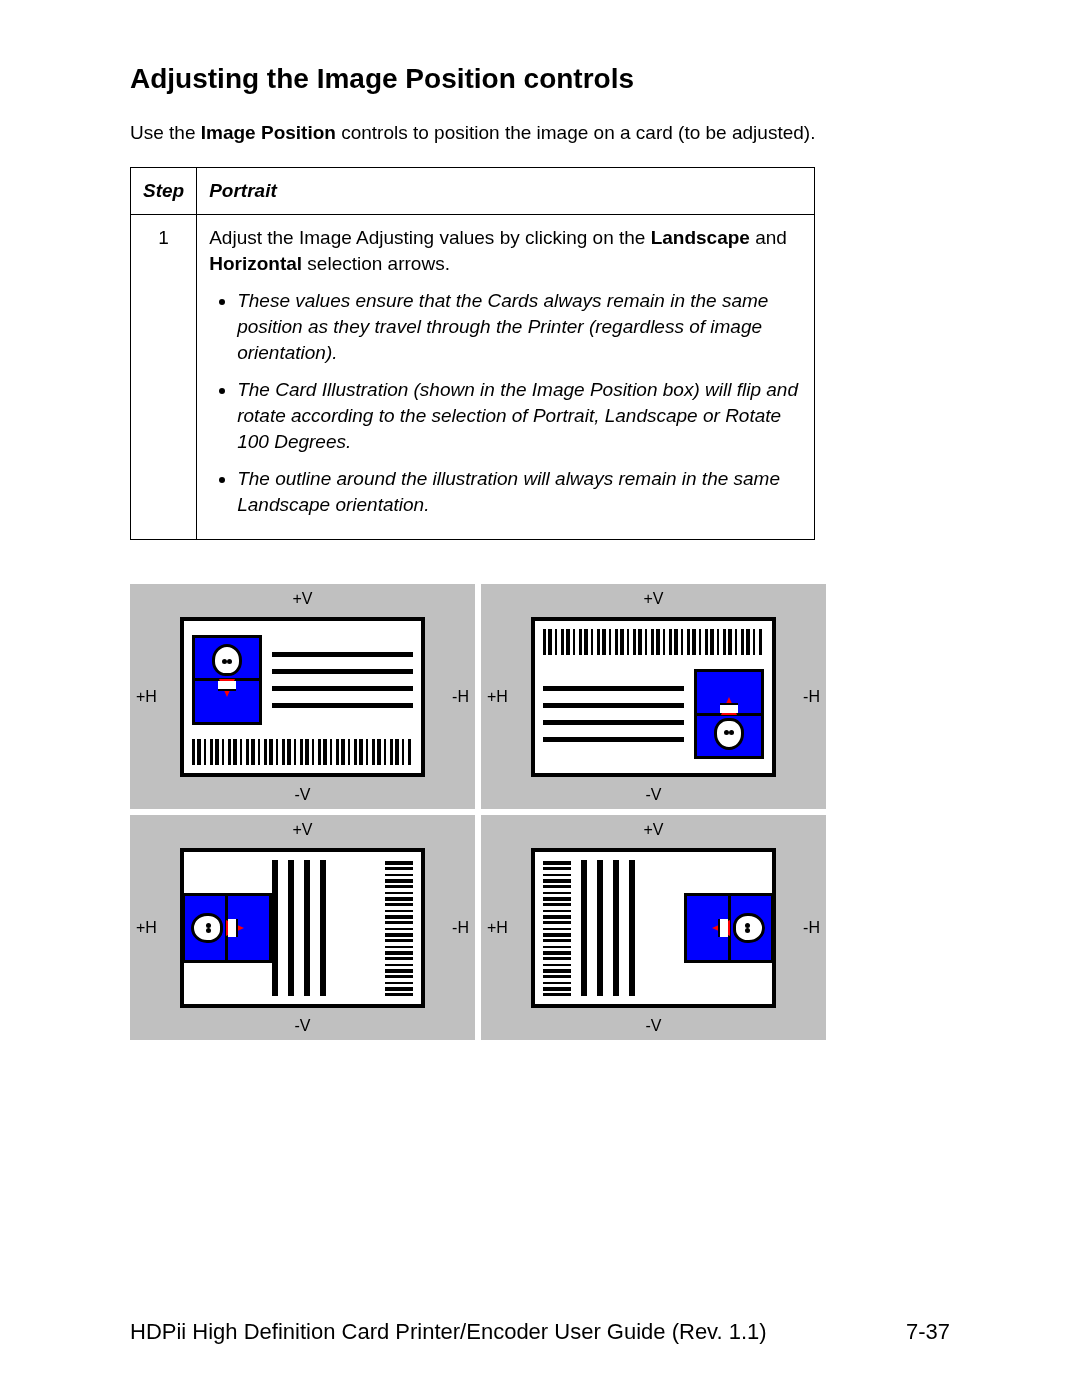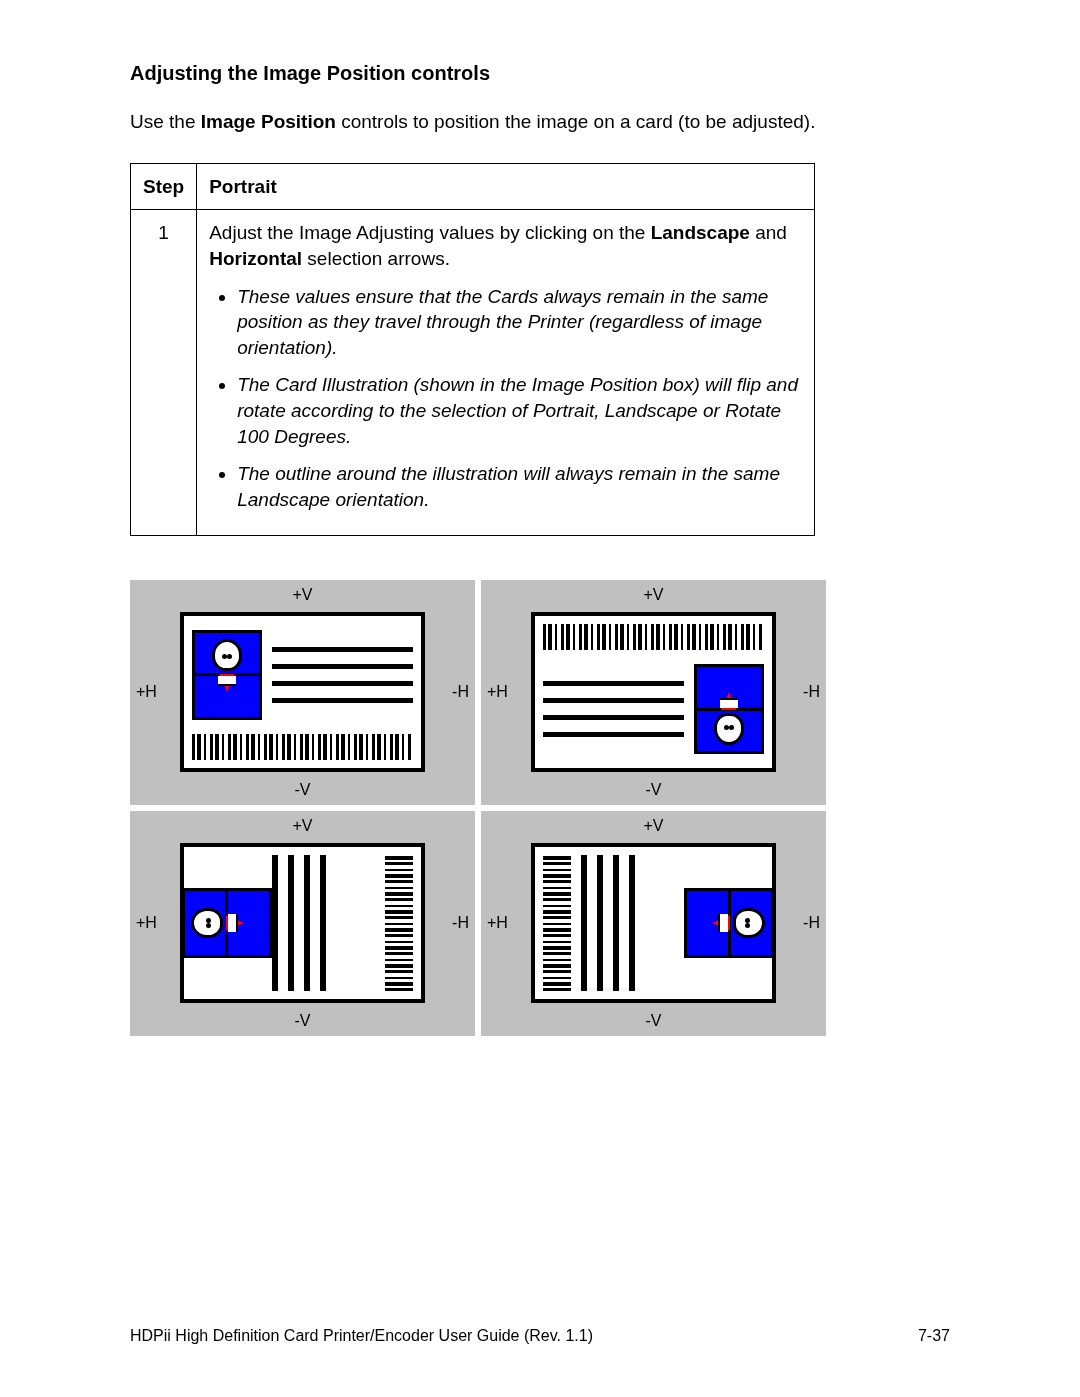--- a/index.html
+++ b/index.html
@@ -17,38 +17,38 @@
     height: 1397px;
     padding: 60px 130px 0 130px;
     position: relative;
   }
   .topbar {
     display: flex;
     justify-content: space-between;
     margin-bottom: 55px;
   }
   h2.title {
-    font-size: 20px;
+    font-size: 28px;
     font-weight: bold;
     margin: 0 0 22px 0;
   }
-  .intro { margin-bottom: 28px; }
+  .intro { margin-bottom: 22px; }
   .intro b { font-weight: bold; }
   table.proc {
     border-collapse: collapse;
     width: 685px;
     border: 1px solid #000;
   }
   table.proc th, table.proc td {
     border: 1px solid #000;
     padding: 10px 12px;
     vertical-align: top;
     text-align: left;
   }
-  table.proc th { font-weight: bold; }
+  table.proc th { font-weight: bold; font-style: italic; }
   table.proc td.step-col {
     width: 62px;
     text-align: center;
   }
   ul.bullets {
     margin: 12px 0 0 0;
     padding-left: 28px;
   }
   ul.bullets li { margin-bottom: 12px; font-style: italic; }
   .illus-wrap {
@@ -140,21 +140,21 @@
   .vbars {
     flex:1; display:flex; gap:10px; align-items:stretch;
   }
   .vbars .vline { width:6px; background:#000; }
   .vbarcode {
     width:28px;
     background: repeating-linear-gradient(0deg,#000 0 3px,#fff 3px 5px,#000 5px 9px,#fff 9px 12px,#000 12px 14px,#fff 14px 18px);
   }
   .footer {
     position:absolute; bottom:50px; left:130px; right:130px;
-    display:flex; justify-content:space-between; font-size:16px;
+    display:flex; justify-content:space-between; font-size:22px;
   }
 </style>
 </head>
 <body>
 
 <div class="page">
 
 
   <h2 class="title">Adjusting the Image Position controls</h2>
 

